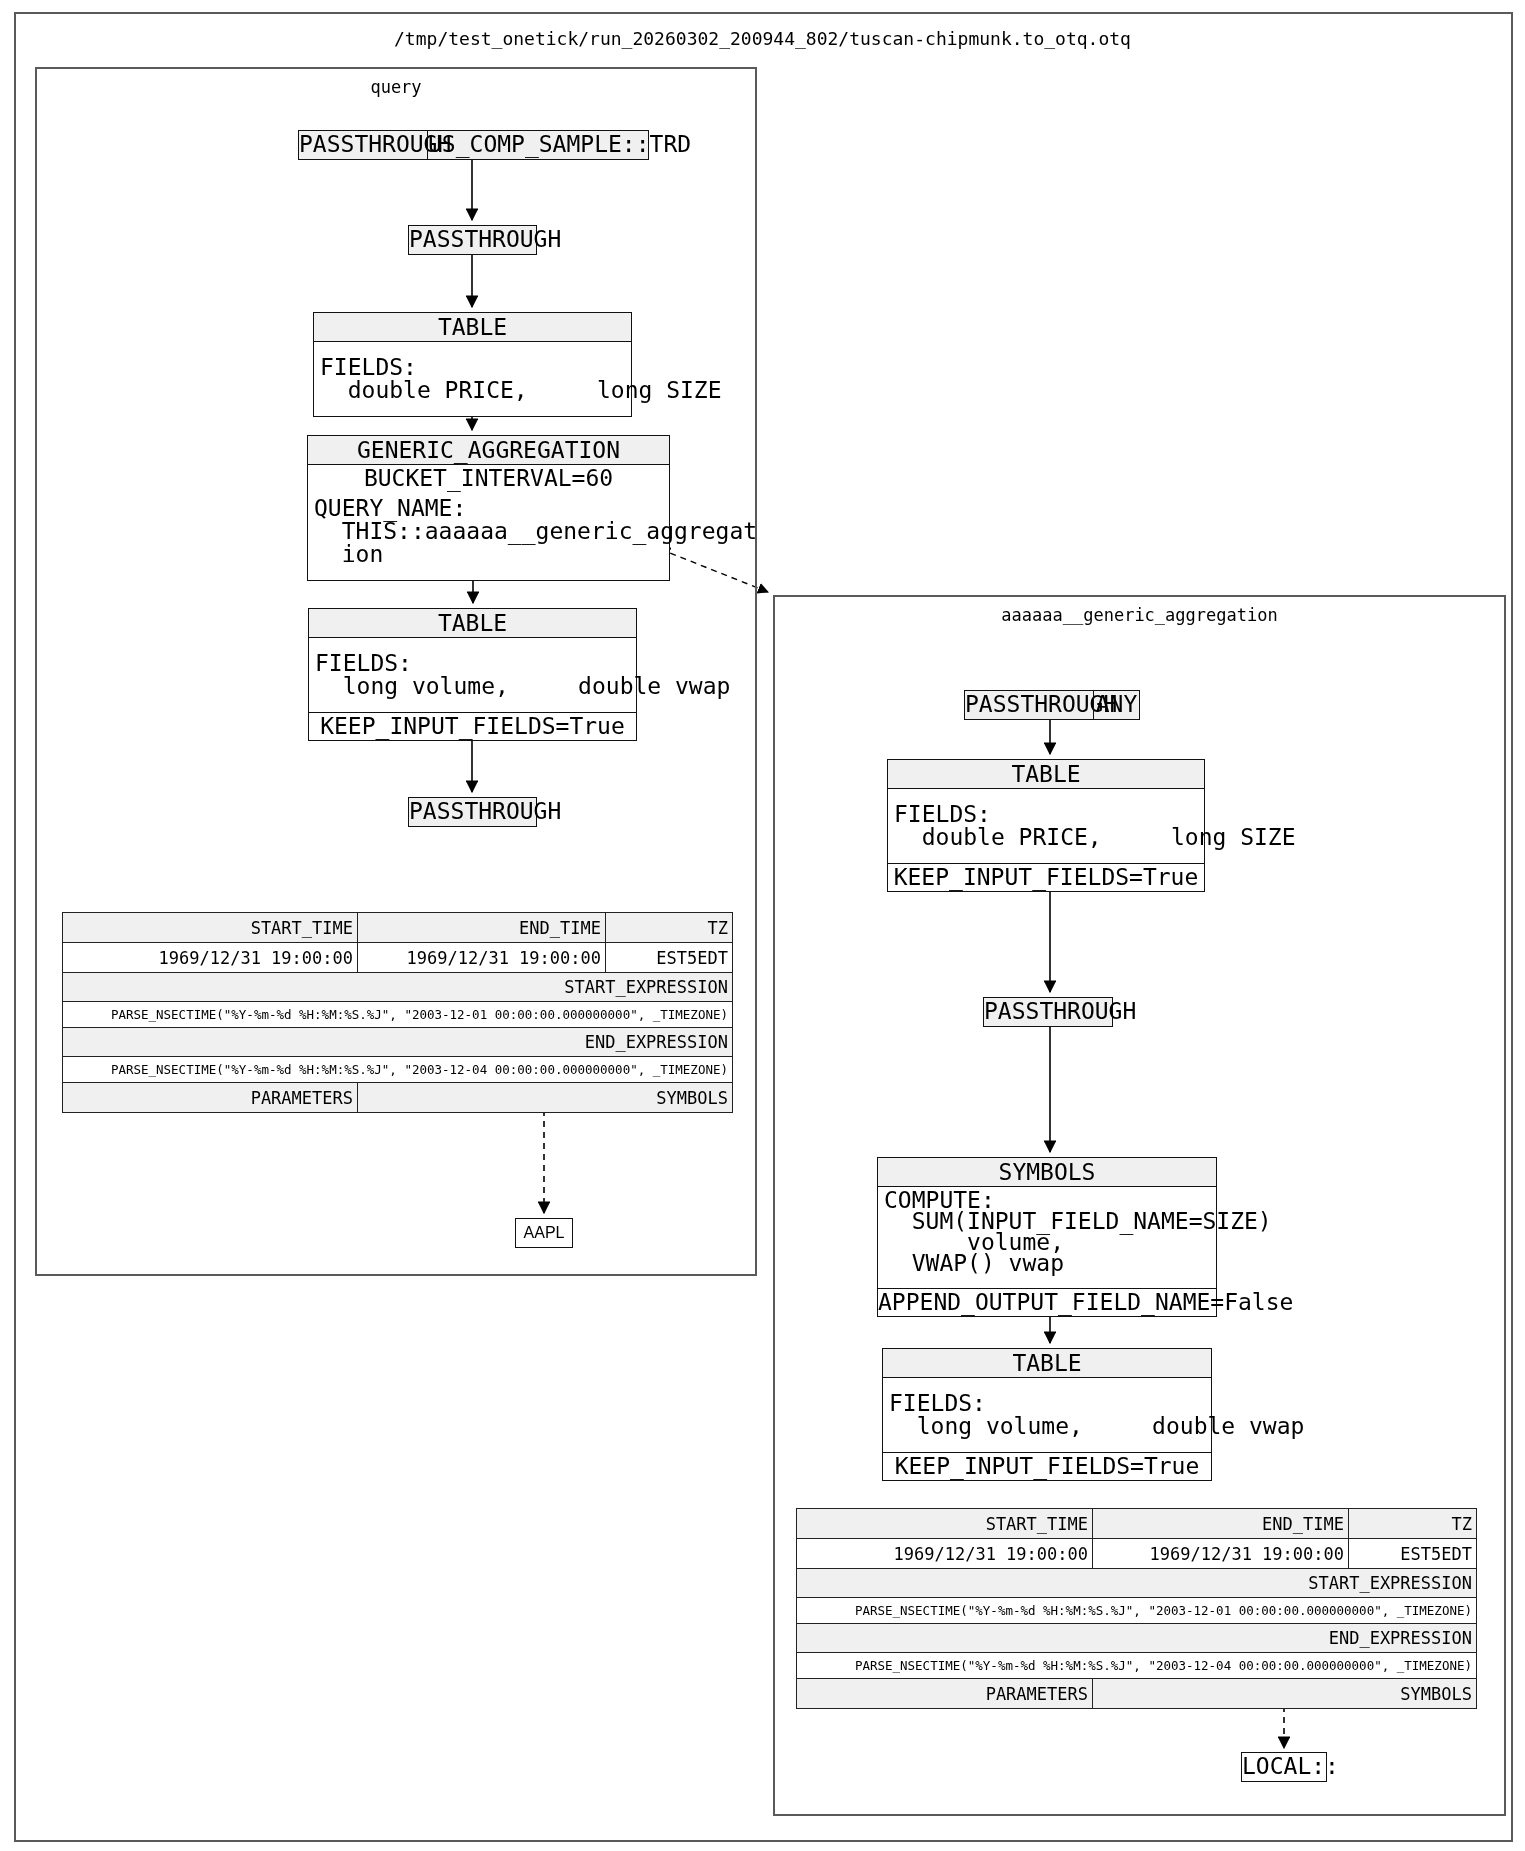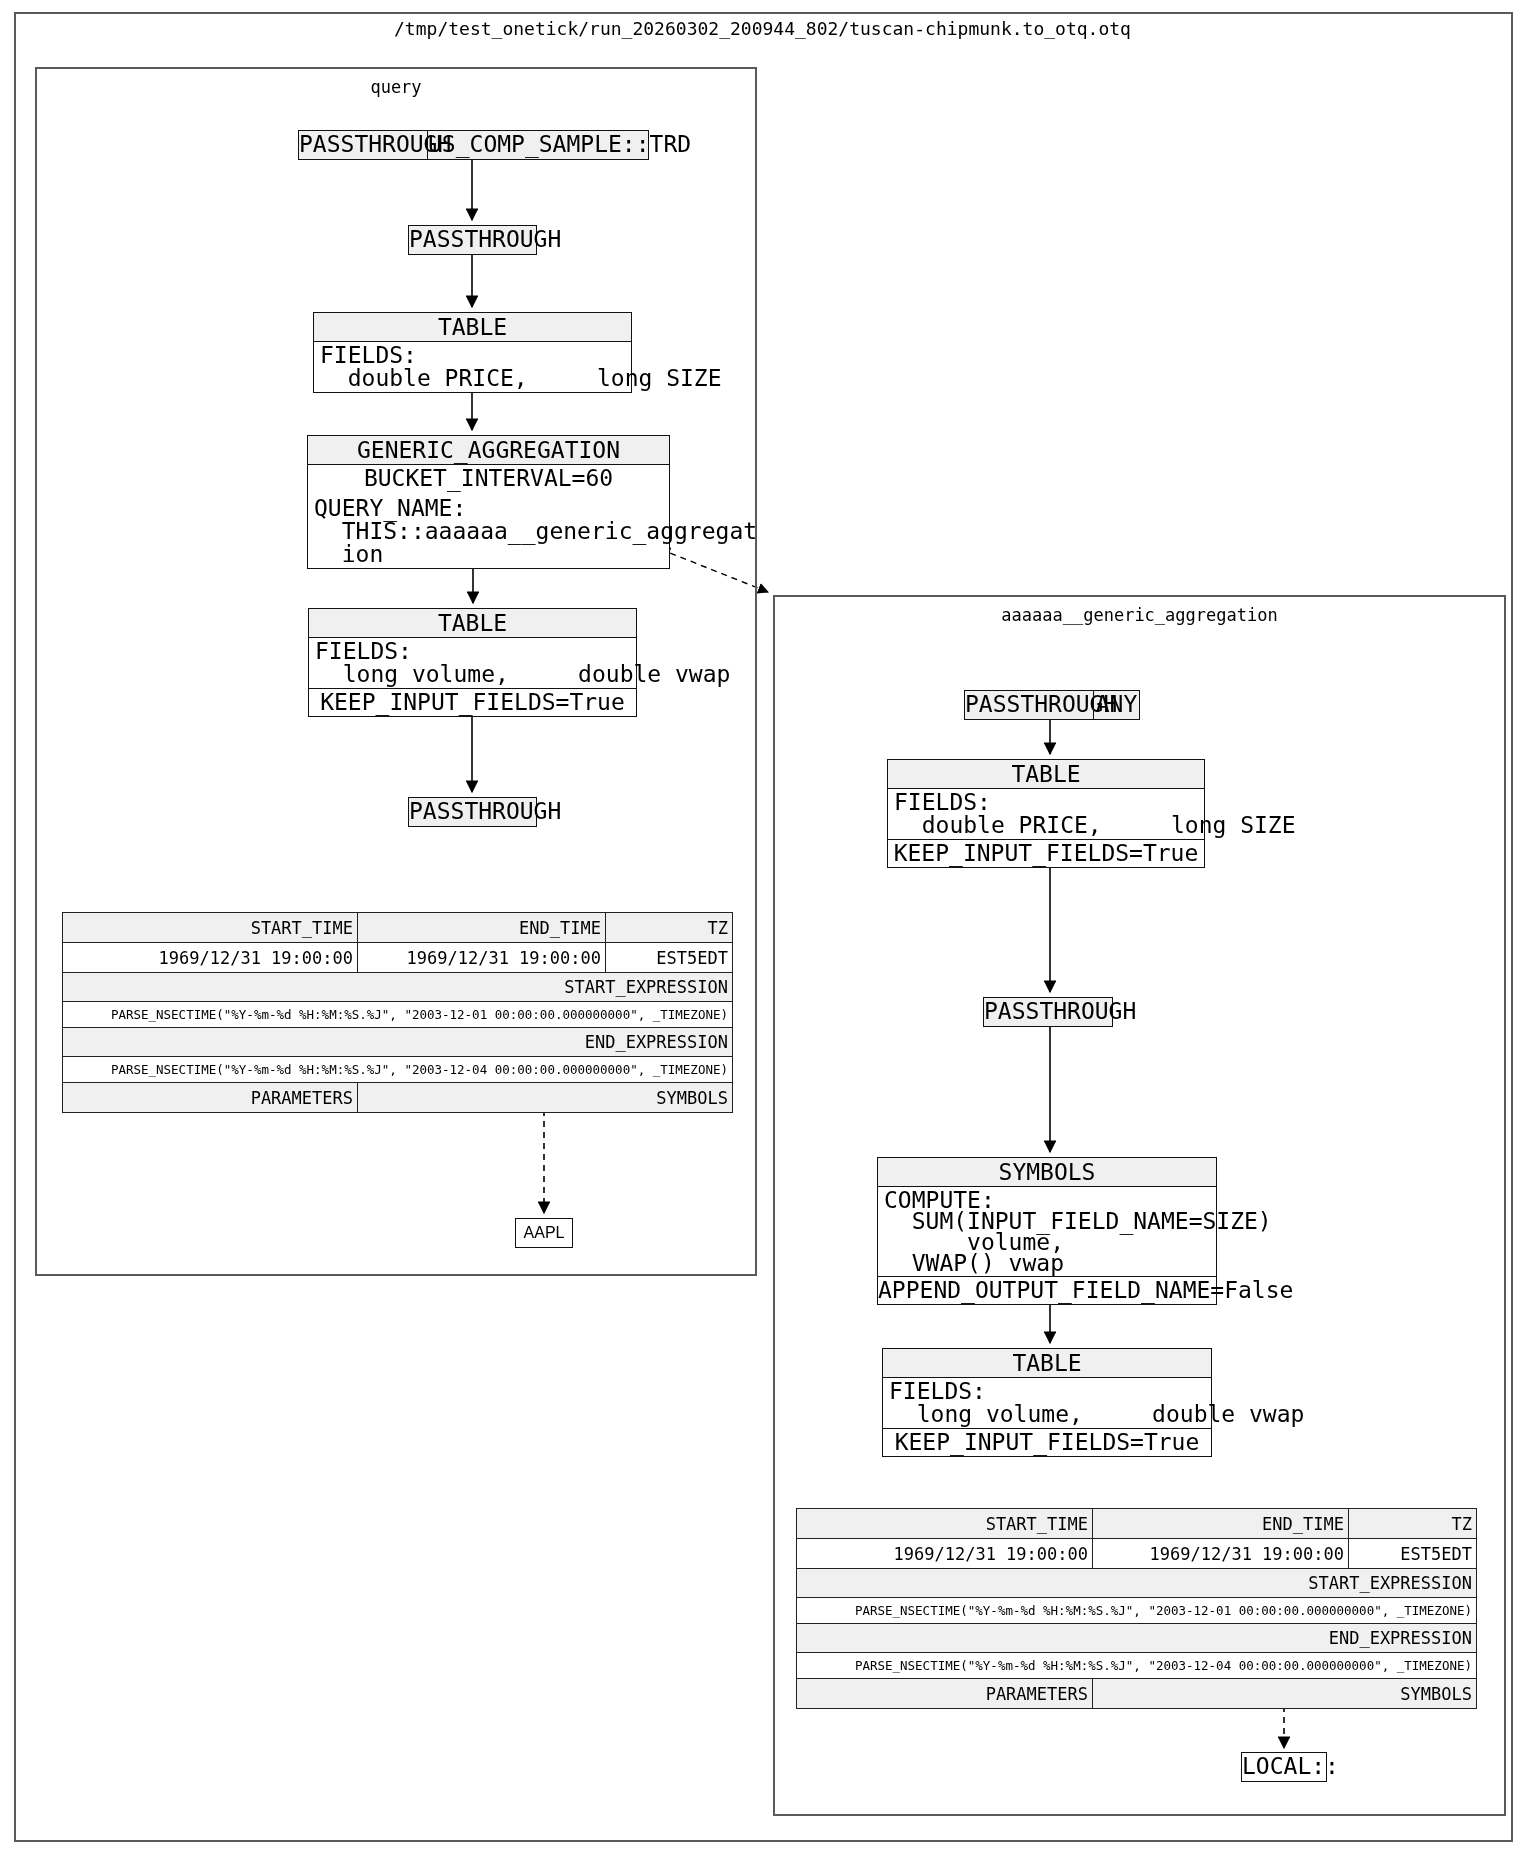--- a/index.html
+++ b/index.html
@@ -8,38 +8,38 @@
     --node-border:#111111;
     --cluster-border:#5a5a5a;
     --ink:#000000;
     --bg:#ffffff;
   }
   html,body{margin:0;padding:0;background:var(--bg);}
   .page{position:relative;width:1525px;height:1851px;background:var(--bg);
         font-family:"DejaVu Sans Mono",monospace;color:var(--ink);overflow:hidden;}
   .outer-border{position:absolute;left:14px;top:12px;width:1495px;height:1826px;
         border:2px solid var(--cluster-border);}
-  .main-title{position:absolute;left:0;top:18px;width:1525px;text-align:center;
+  .main-title{position:absolute;left:0;top:28px;width:1525px;text-align:center;
         font-size:18px;line-height:22px;white-space:pre;}
   .cluster{position:absolute;border:2px solid var(--cluster-border);background:transparent;}
   .cluster-title{position:absolute;width:100%;text-align:center;top:8px;font-size:17px;}
   svg.edges{position:absolute;left:0;top:0;pointer-events:none;}
 
   
   .node{position:absolute;box-sizing:border-box;font-size:23px;}
   .node2{display:flex;border:1.5px solid var(--node-border);background:var(--node-fill);}
   .node2 .cell{line-height:27px;text-align:center;white-space:nowrap;box-sizing:border-box;}
   .node2 .cell + .cell{border-left:1.5px solid var(--node-border);}
   .nodeS{border:1.5px solid var(--node-border);background:var(--node-fill);
          text-align:center;line-height:27px;}
   .nodeT{border:1.5px solid var(--node-border);background:var(--body-fill);}
   .nhead{background:var(--node-fill);text-align:center;height:28px;line-height:28px;
          border-bottom:1.5px solid var(--node-border);}
   .nparam{text-align:center;height:26px;line-height:26px;background:var(--body-fill);}
-  .nbody{white-space:pre;text-align:left;padding:2px 6px;line-height:23px;background:var(--body-fill);}
+  .nbody{white-space:pre;text-align:left;padding:14px 6px;line-height:23px;background:var(--body-fill);}
   .nbody.c21{line-height:21px;padding-top:3px;}
   .nfoot{text-align:center;height:27px;line-height:26px;border-top:1.5px solid var(--node-border);
          background:var(--body-fill);}
   .sym{border:1.5px solid var(--node-border);background:var(--body-fill);text-align:center;line-height:27px;}
   .sans{font-family:"Liberation Sans",sans-serif;font-size:16px;}
 
   
   table.itable{position:absolute;border-collapse:collapse;table-layout:fixed;
         font-size:17px;}
   table.itable td{border:1.5px solid #222;text-align:right;padding:4px;overflow:hidden;

